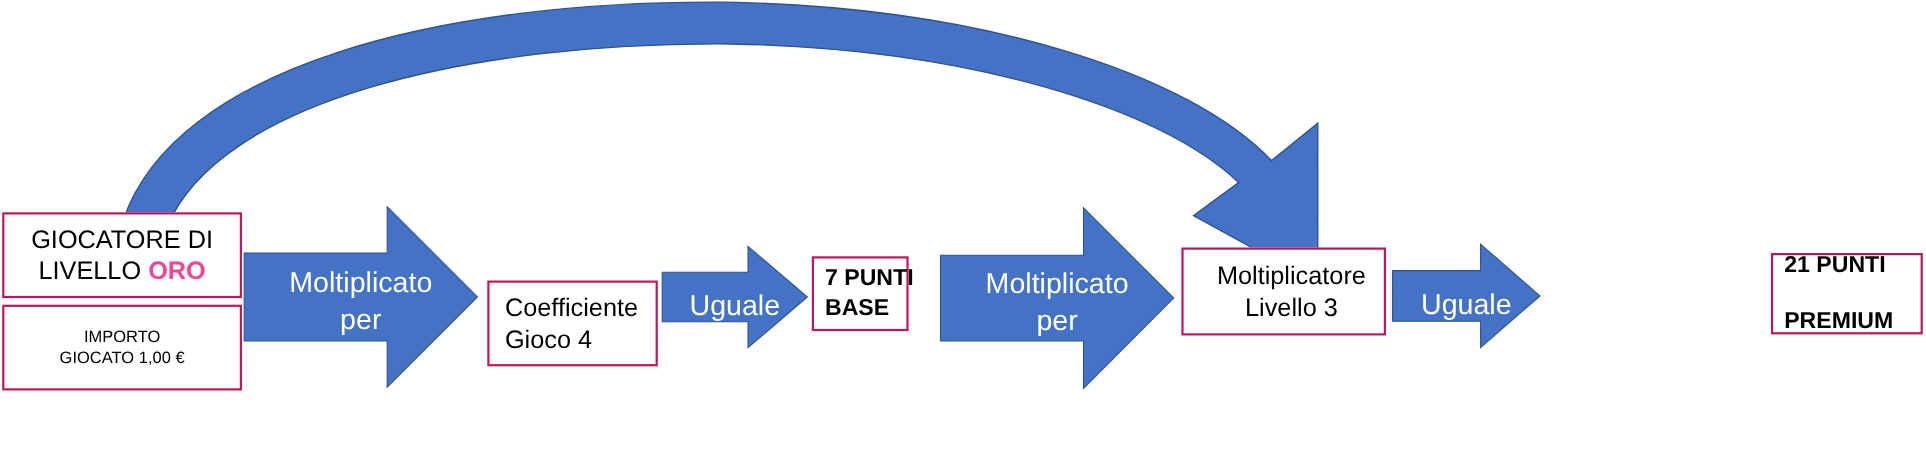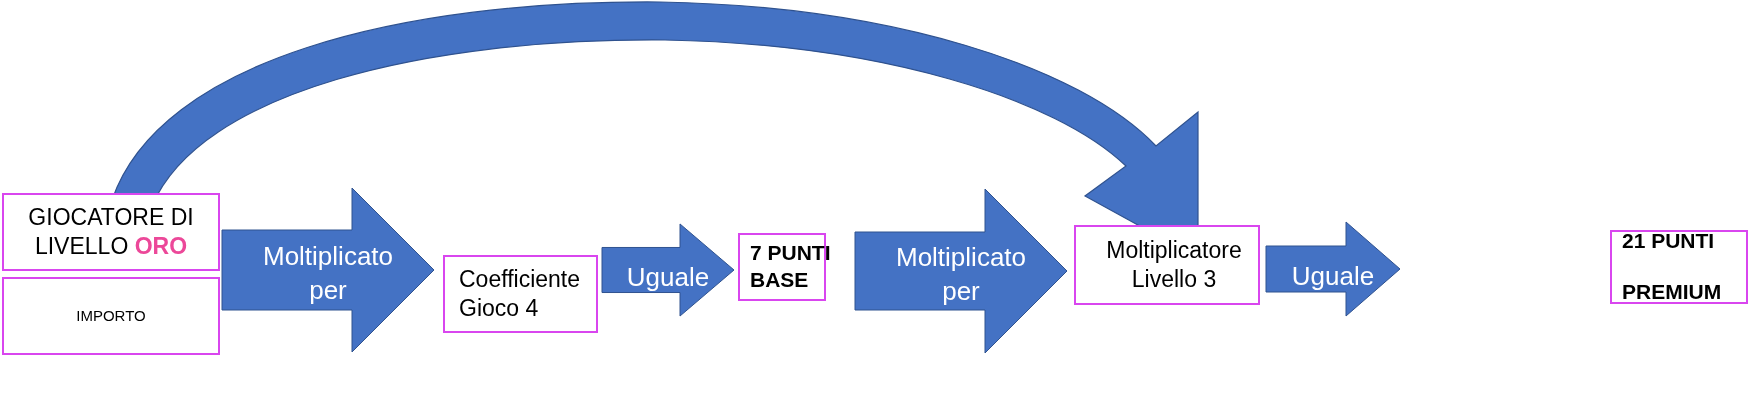--- a/index.html
+++ b/index.html
@@ -14,21 +14,21 @@
     position: relative;
     width: 1751px;
     height: 410px;
     background: #ffffff;
     overflow: hidden;
   }
   .box {
     position: absolute;
     box-sizing: border-box;
     background: #ffffff;
-    border: 2px solid #d946ef;
+    border: 2px solid #be185d;
     display: flex;
     flex-direction: column;
     align-items: center;
     justify-content: center;
     text-align: center;
     color: #000000;
     line-height: 1.28;
   }
   .box .line {
     display: block;
@@ -139,20 +139,21 @@
     <div class="alabel"></div>
   </div>
 
   <div class="box" id="box-player">
     <span class="line">GIOCATORE DI</span>
     <span class="line"><span class="b-bold">LIVELLO</span> <span class="gold">ORO</span></span>
   </div>
 
   <div class="box" id="box-amount">
     <span class="line">IMPORTO</span>
+    <span class="line"><span>GIOCATO</span> <span class="b-bold">1,00 €</span></span>
   </div>
 
   <div class="arrow" id="arrow-mult-1">
     <svg viewBox="0 0 212 172" preserveAspectRatio="none" aria-hidden="true">
       <path d="M 0 46 L 130 46 L 130 4 L 212 86 L 130 168 L 130 126 L 0 126 Z" fill="#4472C4" stroke="#2F528F" stroke-width="1"></path>
     </svg>
     <div class="alabel">
       <span class="line">Moltiplicato</span>
       <span class="line">per</span>
     </div>

